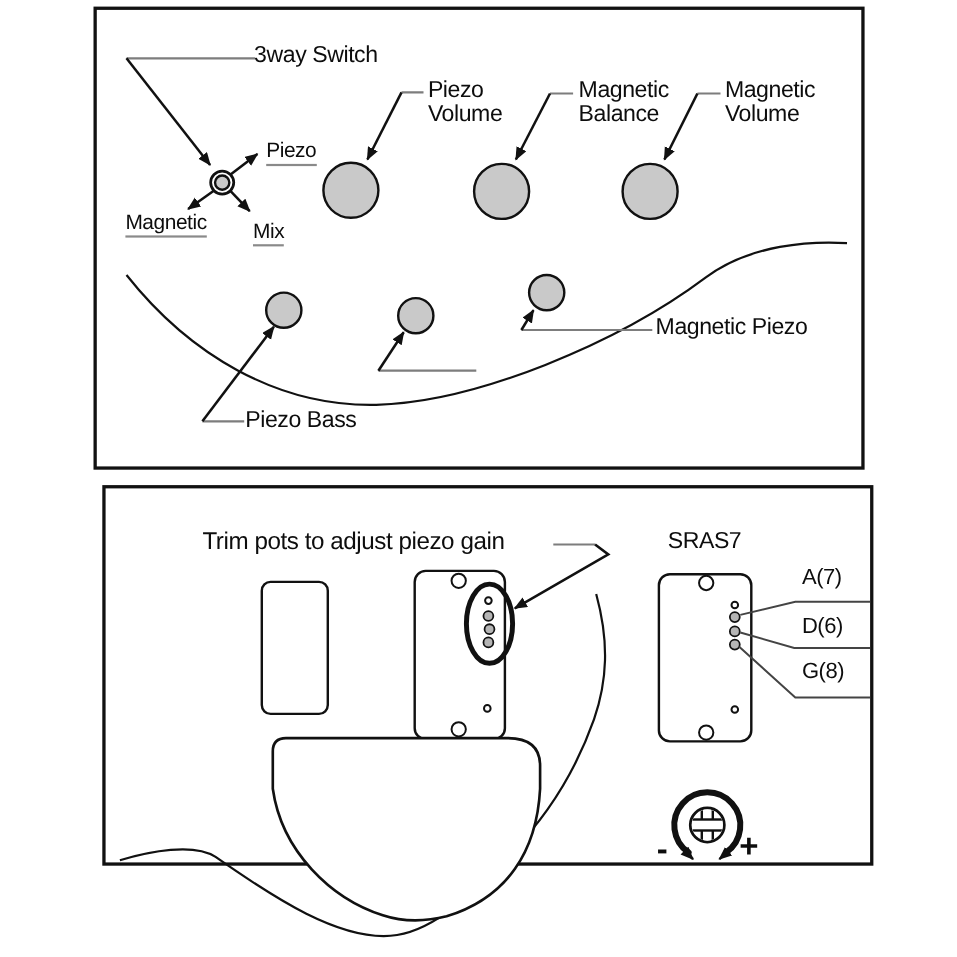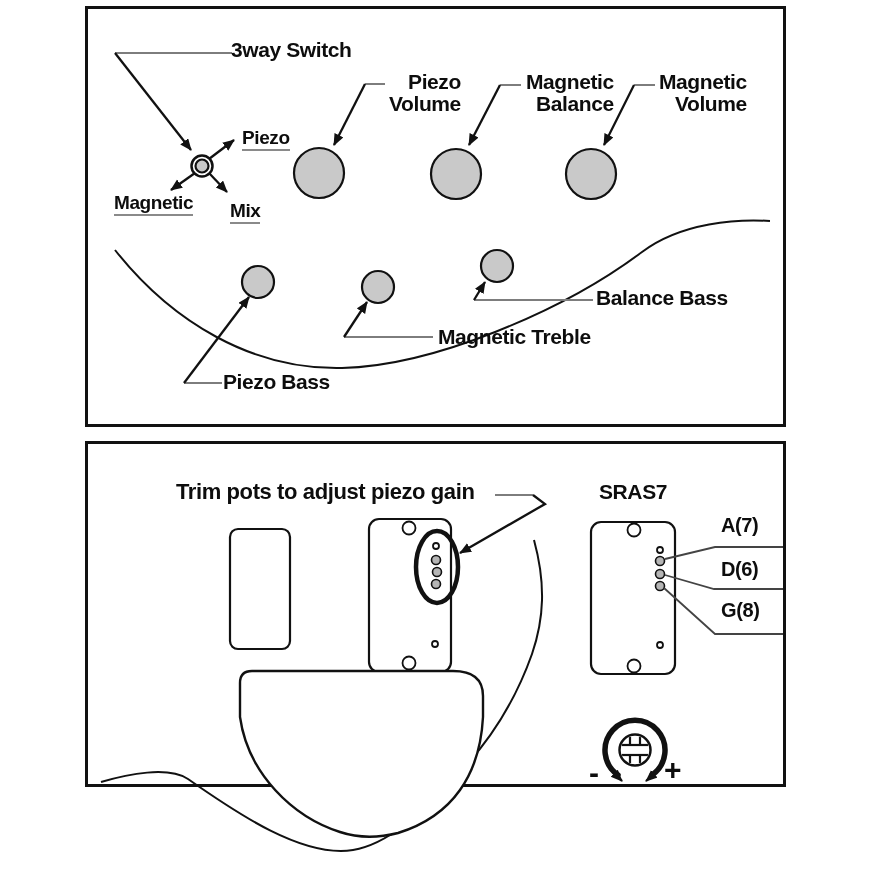--- a/index.html
+++ b/index.html
@@ -1,22 +1,22 @@
 <!DOCTYPE html>
 <html><head>
 <meta charset="utf-8">
 <style>
   html,body { margin:0; padding:0; background:#ffffff; }
   body { width:870px; height:870px; position:relative; font-family:"Liberation Sans", sans-serif; }
   .panel { position:absolute; background:#fff; border:3px solid #111; box-sizing:border-box; }
   #panel-top    { left:85px; top:6px;   width:701px; height:421px; }
-  #panel-bottom { left:85px; top:441px; width:701px; height:346px; }
+  #panel-bottom { left:93px; top:441px; width:701px; height:346px; }
   .panel svg { position:absolute; left:0; top:0; }
-  .lbl { position:absolute; font-weight:700; color:#0d0d0d; letter-spacing:-0.4px;
-         white-space:pre-line; line-height:22px; font-size:21px;text-align:right; }
+  .lbl { position:absolute; font-weight:400; color:#0d0d0d; letter-spacing:-0.4px;
+         white-space:pre-line; line-height:22px; font-size:21px; }
   .lbl-sm { font-size:19px; line-height:20px; }
   .lbl-big { font-size:20px; line-height:25px; }
   .underlined { border-bottom:2px solid #8a8a8a; padding-bottom:1px; }
   .sign { position:absolute; font-weight:700; font-size:30px; line-height:30px; color:#0d0d0d; }
   .stroke { fill:none; stroke:#111; }
   .lead-h { fill:none; stroke:#7d7d7d; stroke-width:2; }
   .lead-a { fill:none; stroke:#111; stroke-width:2.3; }
   .thin   { fill:none; stroke:#444; stroke-width:1.8; }
   .knob   { fill:#c9c9c9; stroke:#111; stroke-width:2.2; }
   .dot-g  { fill:#b5b5b5; stroke:#111; stroke-width:1.6; }
@@ -71,22 +71,21 @@
   <div class="lbl" style="left:143px; top:30px;">3way Switch</div>
   <div class="lbl lbl-sm underlined" style="left:154px; top:119px;">Piezo</div>
   <div class="lbl lbl-sm underlined" style="left:26px;  top:184px;">Magnetic</div>
   <div class="lbl lbl-sm underlined" style="left:142px; top:192px;">Mix</div>
   <div class="lbl" style="left:301px; top:62px;">Piezo
 Volume</div>
   <div class="lbl" style="left:438px; top:62px;">Magnetic
 Balance</div>
   <div class="lbl" style="left:571px; top:62px;">Magnetic
 Volume</div>
-  <div class="lbl" style="left:508px; top:278px;">Balance Bass</div>
-  <div class="lbl" style="left:350px; top:317px;">Magnetic Treble</div>
+  <div class="lbl" style="left:508px; top:278px;">Magnetic Piezo</div>
   <div class="lbl" style="left:135px; top:362px;">Piezo Bass</div>
 </div>
 
 <div id="panel-bottom" class="panel">
   <svg width="695" height="420" viewBox="0 0 695 420">
     <defs>
       <marker id="ah2" markerUnits="userSpaceOnUse" markerWidth="14" markerHeight="12" refX="11" refY="5" orient="auto">
           <path d="M0,0 L12,5 L0,10 Z" fill="#111"></path>
         </marker>
       <clipPath id="screw-clip">

